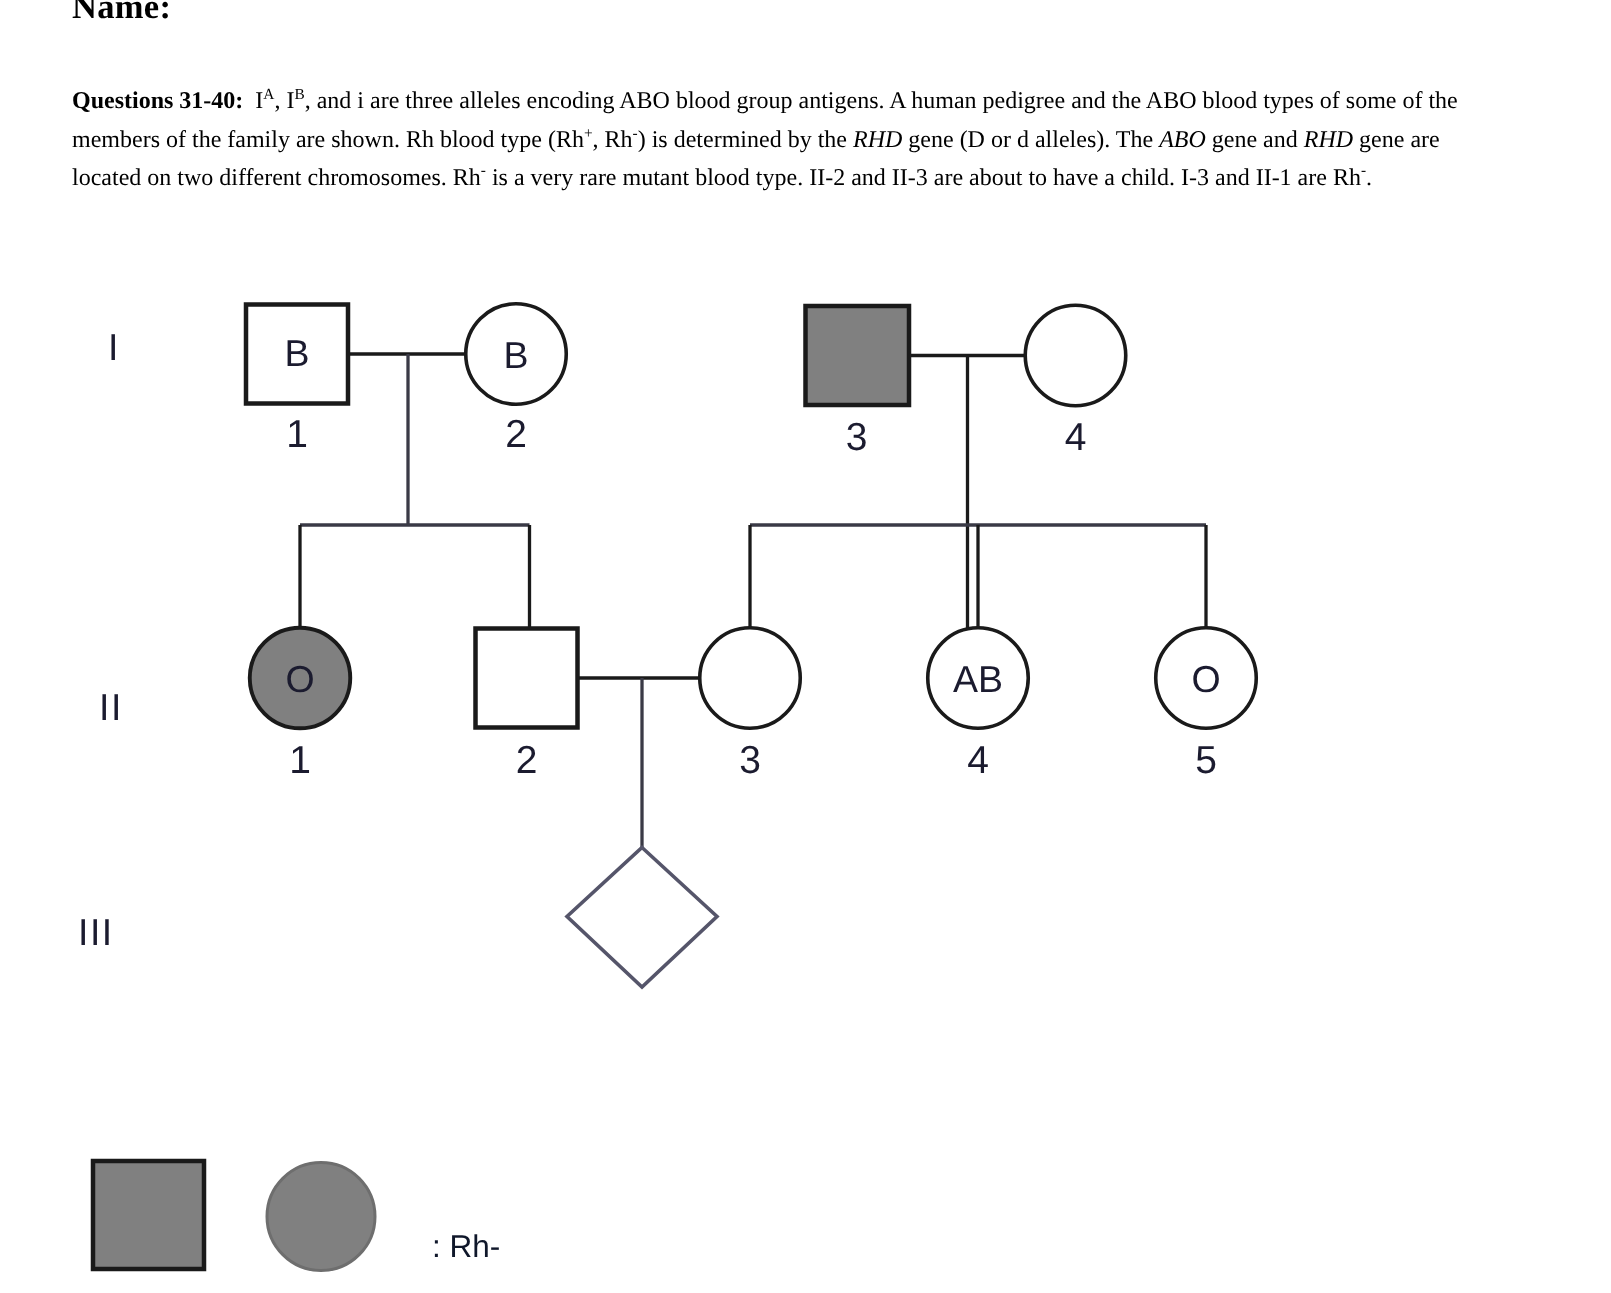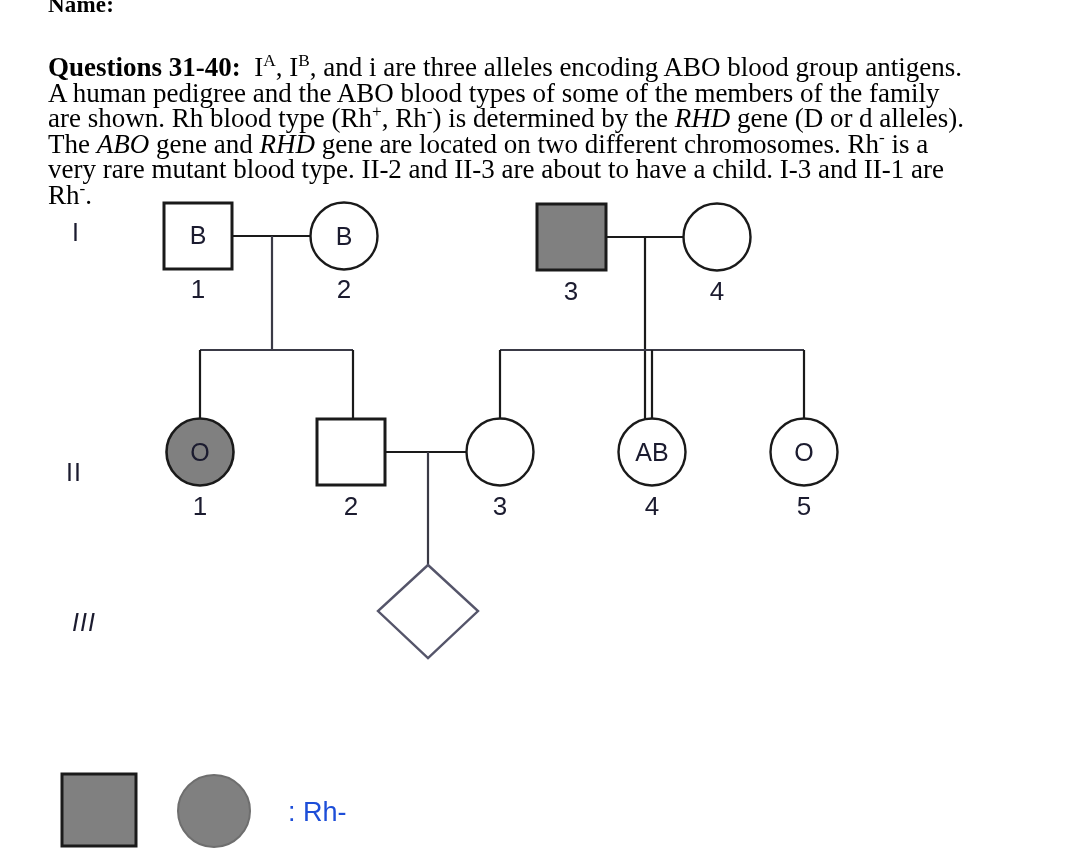--- a/index.html
+++ b/index.html
@@ -27,21 +27,21 @@
     font-size: 23px;
     letter-spacing: 0.2px;
   }
 
   
   #question-block {
     position: absolute;
     left: 48px;
     top: 55px;
     width: 930px;
-    font-size: 27px;
+    font-size: 16px;
     line-height: 25.6px;
     text-align: left;
   }
   #question-block .q-label { font-weight: bold; }
   #question-block i { font-style: italic; }
   #question-block sup {
     font-size: 0.64em;
     vertical-align: super;
     line-height: 0;
   }
@@ -60,37 +60,37 @@
   .gen-label {
     position: absolute;
     font-family: "Liberation Sans", "DejaVu Sans", sans-serif;
     font-size: 25px;
     font-weight: 500;
     color: #1b1b2f;
     letter-spacing: 1px;
   }
   #gen-I   { left: 72px;  top: 218px; }
   #gen-II  { left: 66px;  top: 458px; }
-  #gen-III { left: 72px;  top: 608px; font-style: italic; }
+  #gen-III { left: 52px;  top: 608px; }
 
   
   #legend {
     position: absolute;
     left: 0;
     top: 760px;
     width: 1074px;
     height: 102px;
   }
   #legend-text {
     position: absolute;
     left: 288px;
-    top: 797px;
+    top: 820px;
     font-family: "Liberation Sans", "DejaVu Sans", sans-serif;
-    font-size: 27px;
-    color: #1d4ed8;
+    font-size: 21px;
+    color: #0f172a;
   }
 </style>
 </head>
 <body>
 
 <div id="name-header">Name:</div>
 
 <div id="question-block">
   <span class="q-label">Questions 31-40:</span>
   <span>&nbsp;<span>I</span><sup>A</sup></span><span>, I</span><sup>B</sup><span>, and i are three alleles encoding ABO blood group antigens.  A human pedigree and the ABO blood types of some of the members of the family are shown.  Rh blood type (Rh</span><sup>+</sup><span>, Rh</span><sup>-</sup><span>) is determined by the </span><i>RHD</i><span> gene (D or d alleles). The </span><i>ABO</i><span> gene and </span><i>RHD</i><span> gene are located on two different chromosomes. Rh</span><sup>-</sup><span> is a very rare mutant blood type. II-2 and II-3 are about to have a child.  I-3 and II-1 are Rh</span><sup>-</sup><span>.</span>

